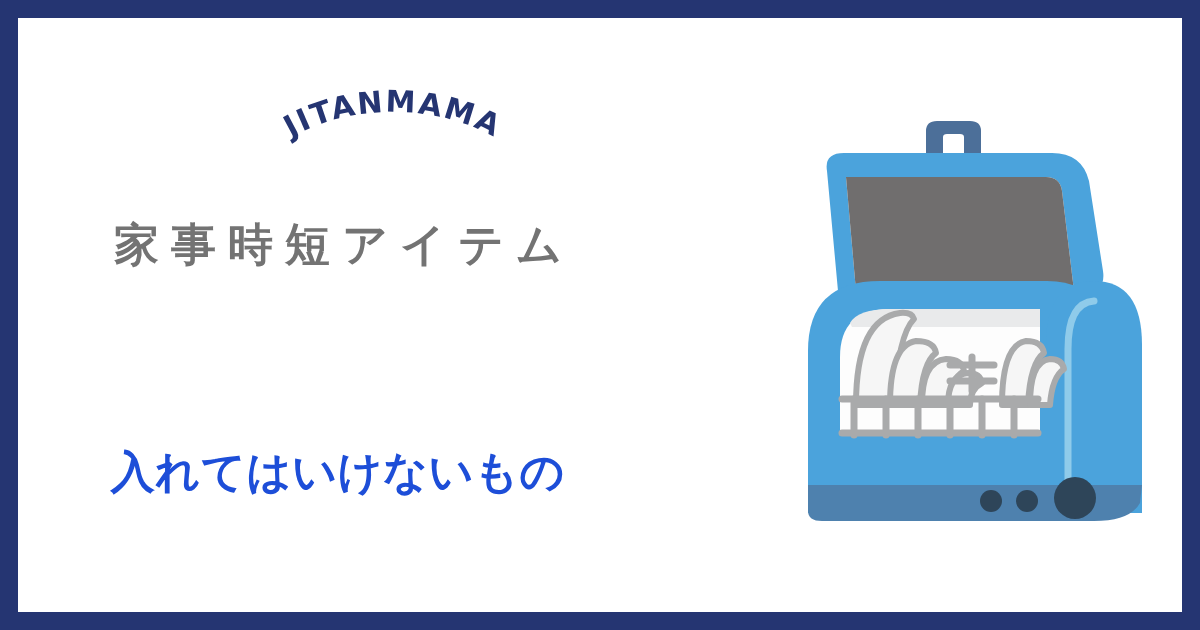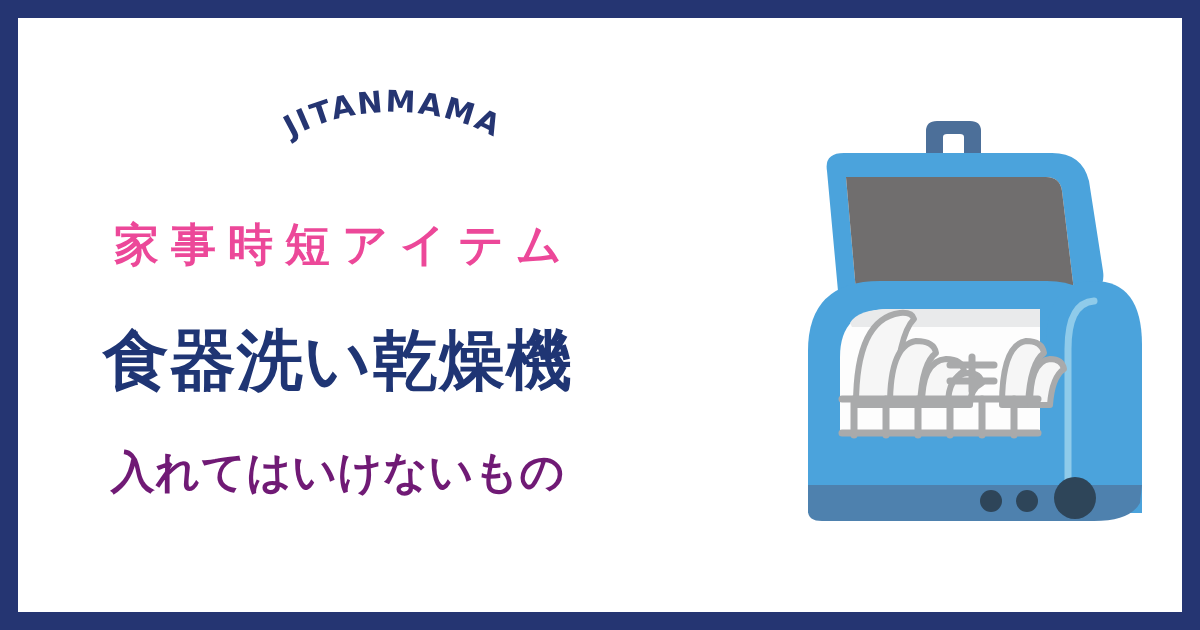--- a/index.html
+++ b/index.html
@@ -56,21 +56,21 @@
   }
 
   #subtitle {
     position:absolute;
     left:0; right:0;
     top:203px;
     text-align:center;
     font-family:"DejaVu Sans","Liberation Sans",sans-serif;
     font-size:45px;
     font-weight:700;
-    color:#ec4899;
+    color:#737373;
     letter-spacing:12px;
     text-indent:12px;
     line-height:1.05;
     white-space:nowrap;
   }
 
   #main-title {
     position:absolute;
     left:0; right:0;
     top:308px;
@@ -85,21 +85,21 @@
   }
 
   #kicker {
     position:absolute;
     left:0; right:0;
     top:424px;
     text-align:center;
     font-family:"DejaVu Sans","Liberation Sans",sans-serif;
     font-size:44px;
     font-weight:700;
-    color:#701a75;
+    color:#1d4ed8;
     line-height:1.35;
     letter-spacing:0.5px;
   }
   #kicker .k-line { display:block; }
 
   
   #illustration {
     position:absolute;
     right:18px;
     top:95px;
@@ -124,21 +124,20 @@
           <text>
             <textPath href="#arcPath" startOffset="50%" text-anchor="middle">
               <tspan>J</tspan><tspan>I</tspan><tspan>T</tspan><tspan>A</tspan><tspan>N</tspan><tspan>M</tspan><tspan>A</tspan><tspan>M</tspan><tspan>A</tspan>
             </textPath>
           </text>
         </svg>
       </div>
 
       <div id="subtitle">家事時短アイテム</div>
 
-      <div id="main-title">食器洗い乾燥機</div>
 
       <div id="kicker">
         <span class="k-line">入れてはいけないもの</span>
       </div>
     </div>
 
     <div id="illustration">
       <svg viewBox="0 0 370 420" xmlns="http://www.w3.org/2000/svg" aria-hidden="true">
 
         <g>

